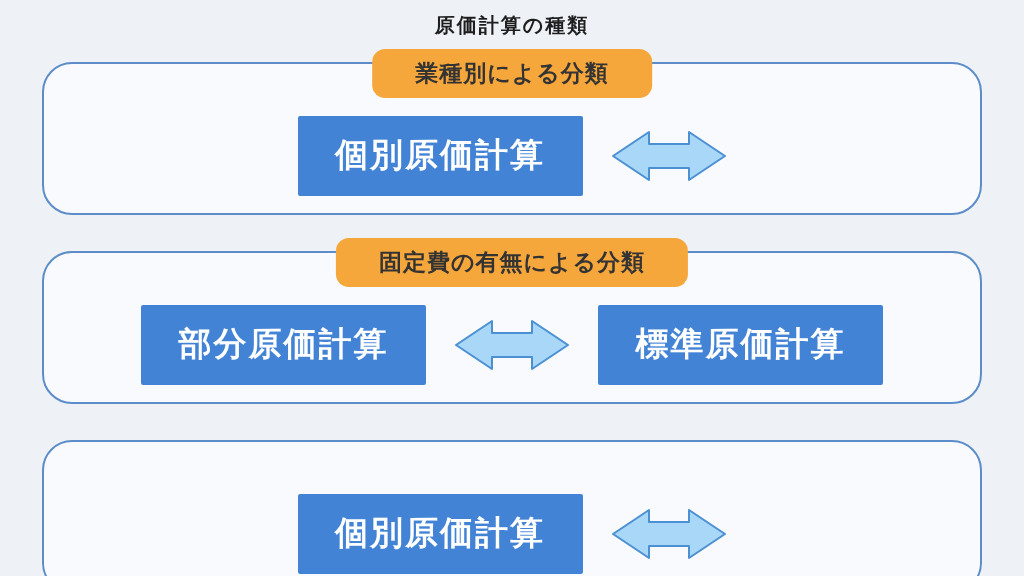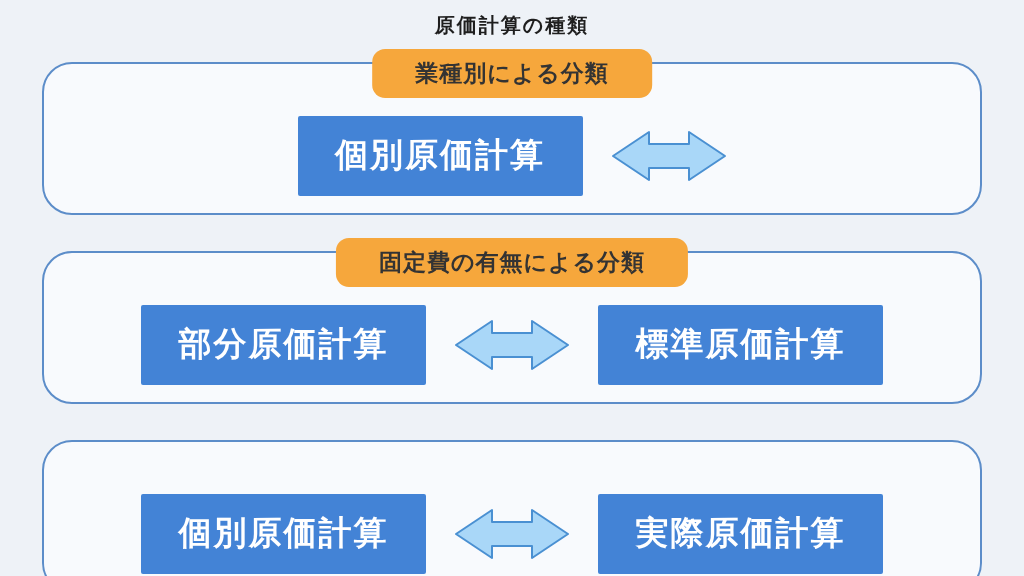--- a/index.html
+++ b/index.html
@@ -112,15 +112,14 @@
 </div>
 
 <div class="section">
   <div class="row">
     <div class="term-box">個別原価計算</div>
     <div class="arrow">
       <svg width="116" height="56" viewBox="0 0 116 56" xmlns="http://www.w3.org/2000/svg">
         <polygon points="2,28 38,4 38,16 78,16 78,4 114,28 78,52 78,40 38,40 38,52" style="fill:var(--arrow-fill);stroke:var(--arrow-stroke);stroke-width:2;stroke-linejoin:round"></polygon>
       </svg>
     </div>
-    <div class="term-box">実際原価計算</div>
   </div>
 </div>
 
 </body></html>

